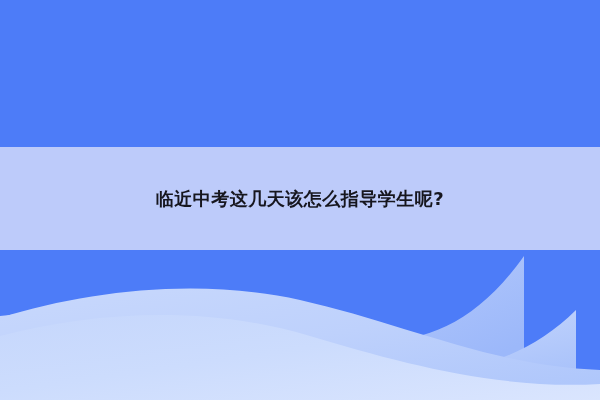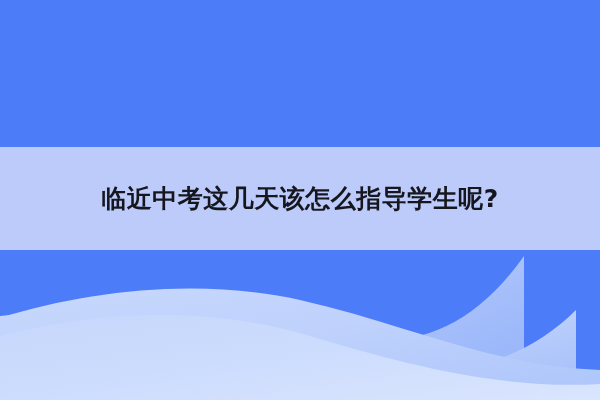--- a/index.html
+++ b/index.html
@@ -36,21 +36,21 @@
     top: 147px;
     width: 600px;
     height: 103px;
     background: #bdcbfa;
     display: flex;
     align-items: center;
     justify-content: center;
   }
 
   .headline {
-    font-size: 25px;
+    font-size: 18px;
     font-weight: 700;
     color: #16161e;
     letter-spacing: 0.5px;
     line-height: 1;
     white-space: nowrap;
     font-family: "DejaVu Sans", "Liberation Sans", sans-serif;
   }
 
   
   .band-bottom {

